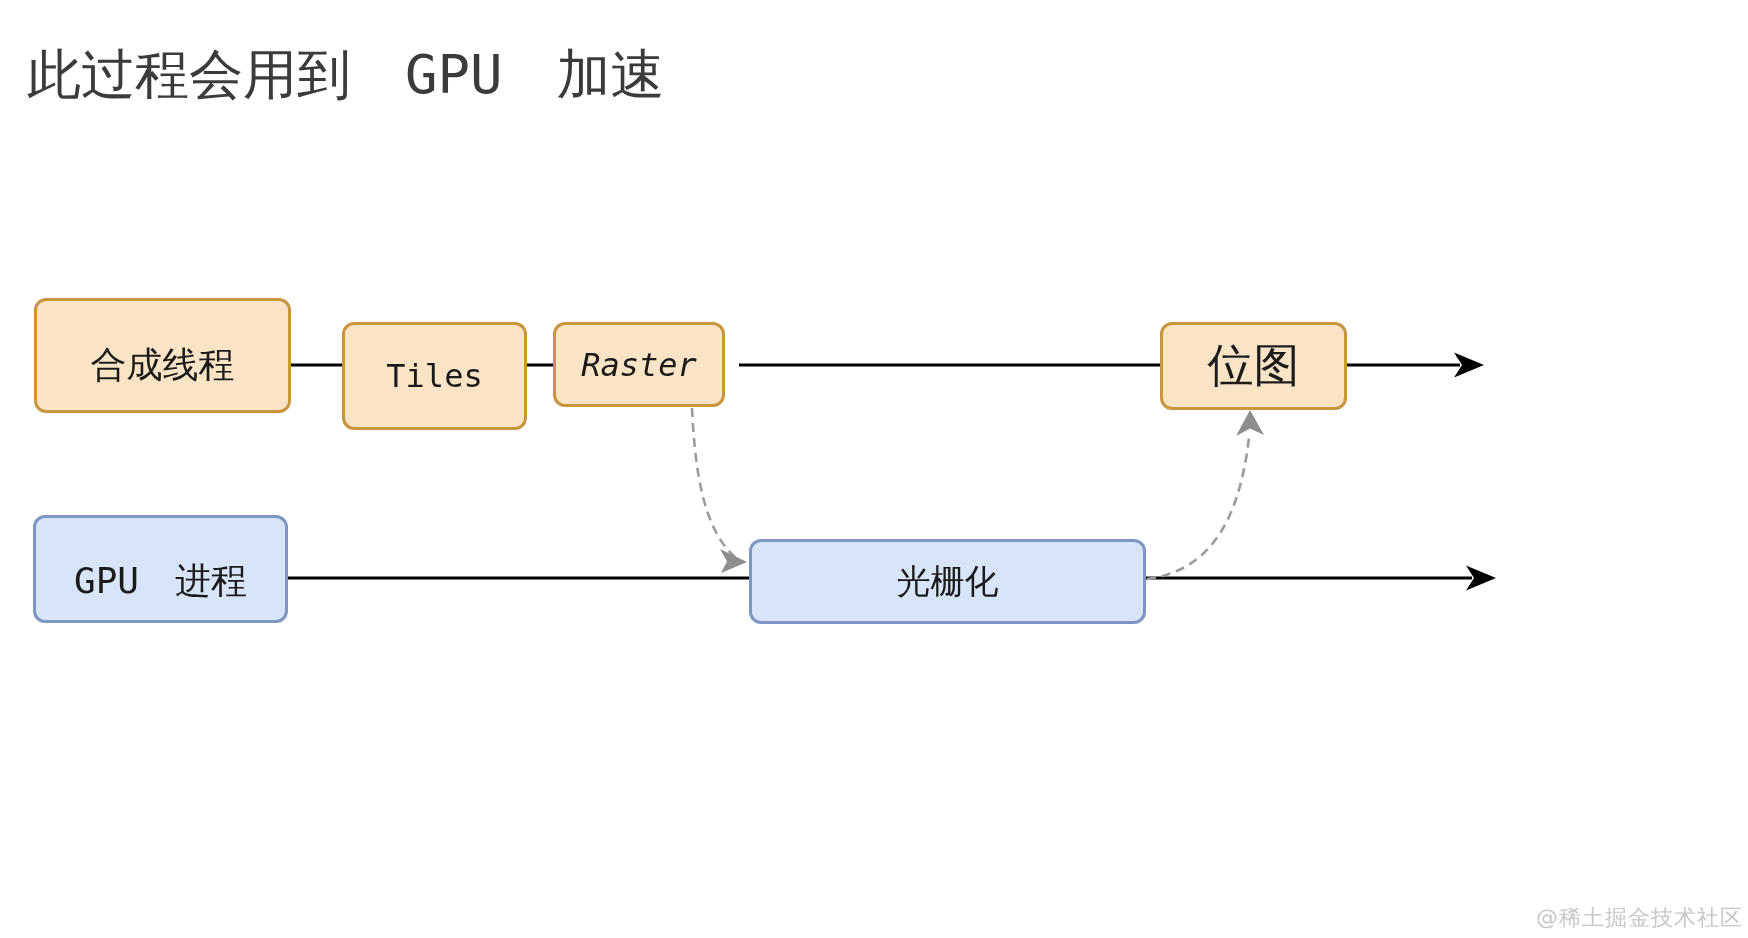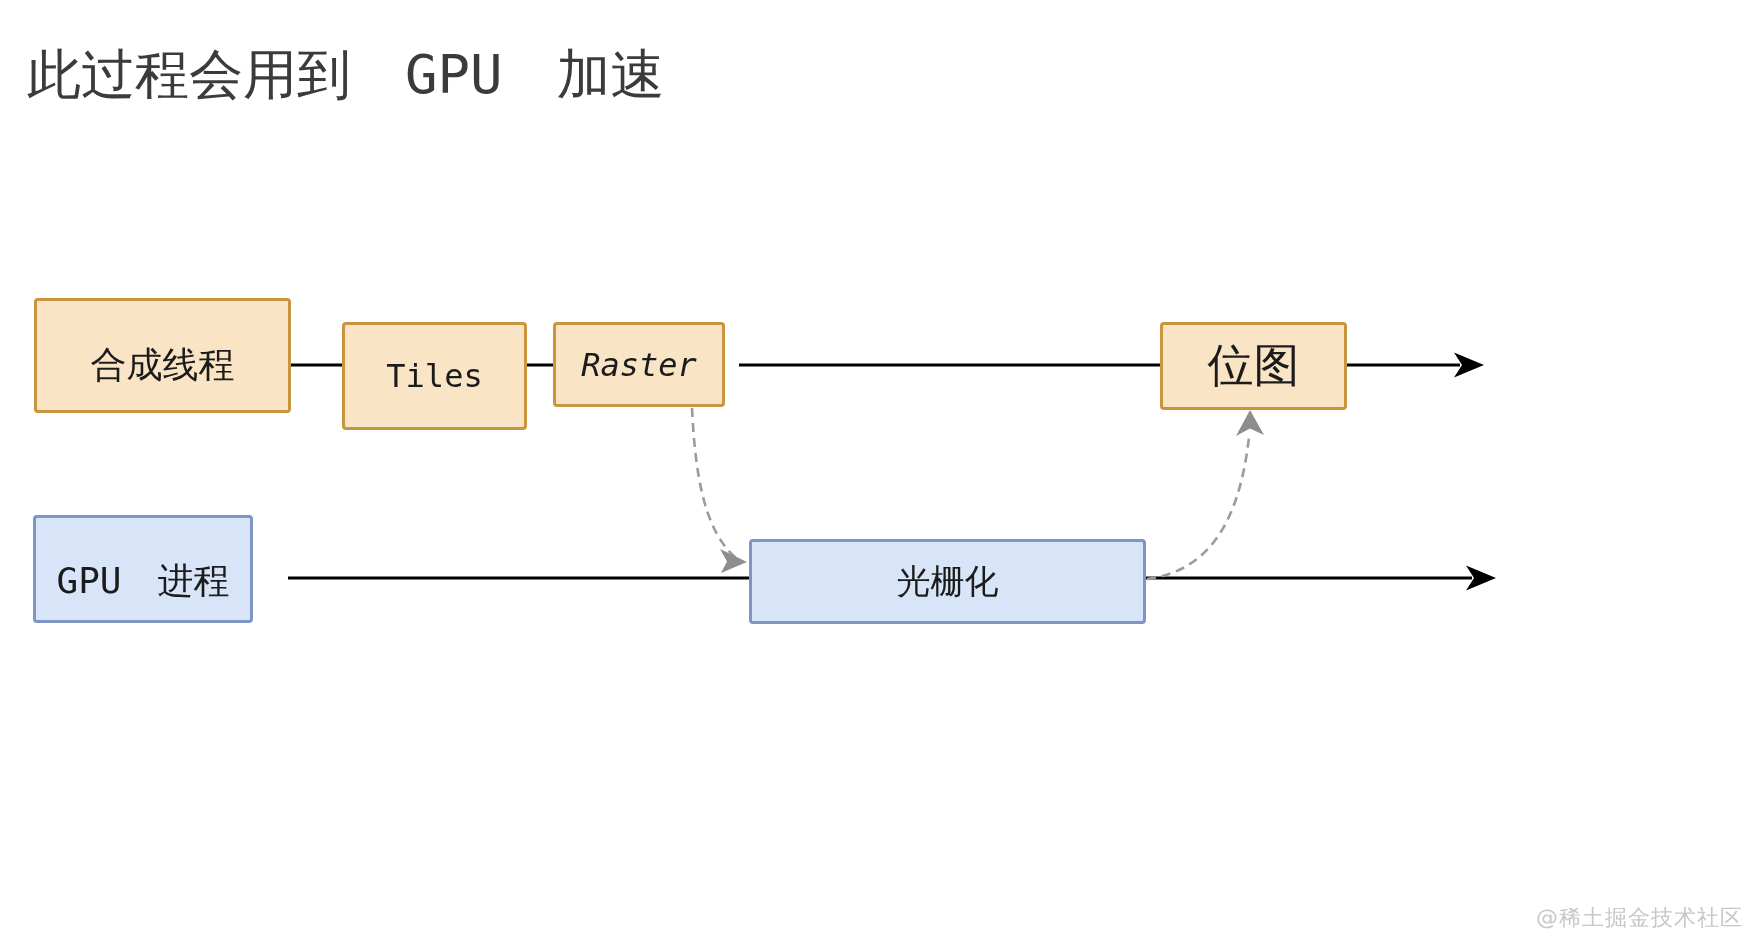--- a/index.html
+++ b/index.html
@@ -43,32 +43,32 @@
   .dash-curve { stroke: var(--c-dashed, #9b9b9b); stroke-width: 2.6; fill: none;
                 stroke-dasharray: 9 6; stroke-linecap: butt; }
   .gray-head  { fill: var(--c-grayArrow, #8d8d8d); stroke: none; }
 
   .node {
     position: absolute;
     box-sizing: border-box;
     display: flex;
     align-items: center;
     justify-content: center;
-    border-radius: 4px;
+    border-radius: 12px;
     color: var(--c-nodeText, #1b1b1b);
     white-space: pre;
   }
   .node.orange { background: var(--c-orangeFill, #f9e4c5); border: 3px solid var(--c-orangeBorder, #c9953e); }
   .node.blue   { background: var(--c-blueFill,  #d8e4f7); border: 3px solid var(--c-blueBorder,  #7e96c4); }
 
   #node-compositor    { left: 34px;   top: 298px; width: 257px; height: 115px; font-size: 36px; padding-top: 20px; }
   #node-tiles         { left: 342px;  top: 322px; width: 185px; height: 108px;  font-size: 32px; font-weight: 500; }
   #node-raster        { left: 553px;  top: 322px; width: 172px; height: 85px;  font-size: 32px; font-weight: 500; font-style: italic; }
   #node-bitmap        { left: 1160px; top: 322px; width: 187px; height: 88px;  font-size: 46px; }
-  #node-gpu           { left: 33px;   top: 515px; width: 220px; height: 108px; font-size: 36px; padding-top: 24px; }
+  #node-gpu           { left: 33px;   top: 515px; width: 255px; height: 108px; font-size: 36px; padding-top: 24px; }
   #node-rasterization { left: 749px;  top: 539px; width: 397px; height: 85px;  font-size: 34px; font-family: Liberation Mono, monospace; }
 
   .watermark {
     position: absolute;
     right: 5px;
     top: 903px;
     font-size: 22px;
     color: var(--c-watermark, #c7c7c7);
     letter-spacing: 1px;
   }

